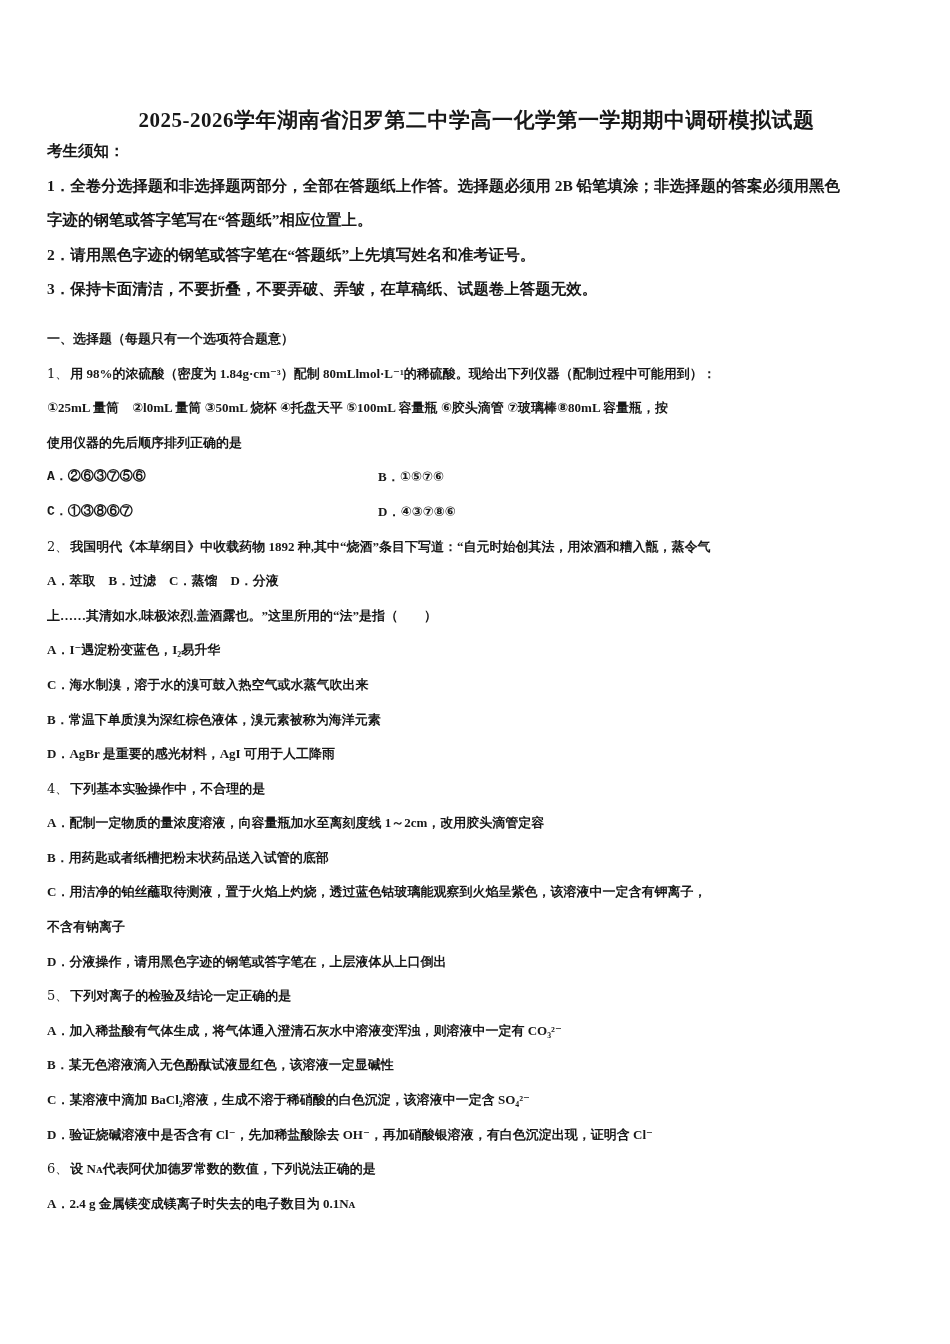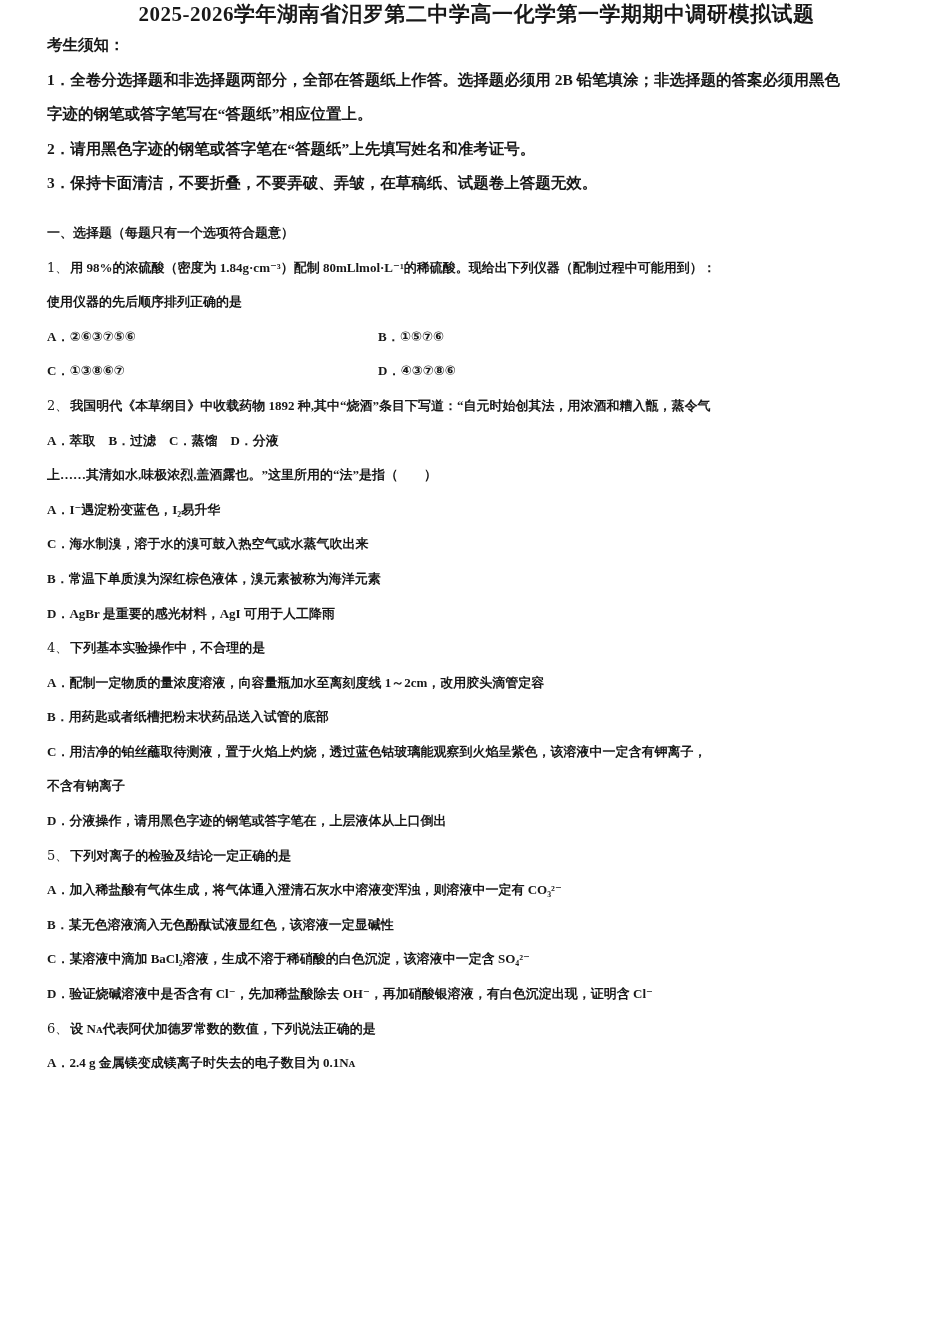--- a/index.html
+++ b/index.html
@@ -10,20 +10,21 @@
     color: #181818;
     overflow: hidden;
   }
   .sheet {
     box-sizing: border-box;
     width: 950px; height: 1344px;
     padding: 0 44px 0 47px;
   }
   .title {
     margin: 0;
+    padding-top: 106px;
     text-align: center;
     font-size: 21px;
     font-weight: 700;
     letter-spacing: 0.5px;
     line-height: 28px;
   }
   .notice {
     font-size: 15.5px;
     font-weight: 600;
     line-height: 27px;
@@ -34,21 +35,21 @@
     font-weight: 600;
   }
   .row { line-height: 34.6px; white-space: nowrap; }
   .section-heading { font-weight: 700; }
   .qnum {
     font-family: "DejaVu Serif", "Liberation Serif", serif;
     font-weight: 400;
     padding-right: 2px;
   }
   .optrow { display: flex; }
-  .optcell-left { width: 331px; }
+  .optcell-left { width: 331px; font-family: Liberation Mono, monospace; }
   .optcell-right { flex: 1; }
 </style>
 </head>
 <body>
 
 <div class="sheet">
 
   <h1 class="title">2025-2026学年湖南省汨罗第二中学高一化学第一学期期中调研模拟试题</h1>
 
   <div class="notice">
@@ -58,20 +59,21 @@
     <div class="row">2．请用黑色字迹的钢笔或答字笔在“答题纸”上先填写姓名和准考证号。</div>
     <div class="row">3．保持卡面清洁，不要折叠，不要弄破、弄皱，在草稿纸、试题卷上答题无效。</div>
   </div>
 
   <div class="mainbody">
 
     <div class="row section-heading">一、选择题（每题只有一个选项符合题意）</div>
 
     <div>
       <div class="row"><span class="qnum">1、</span><span>用 98%的浓硫酸（密度为 1.84g·cm⁻³）配制 80mLlmol·L⁻¹的稀硫酸。现给出下列仪器（配制过程中可能用到）：</span></div>
+      <div class="row">①25mL 量筒　②l0mL 量筒 ③50mL 烧杯 ④托盘天平 ⑤100mL 容量瓶 ⑥胶头滴管 ⑦玻璃棒⑧80mL 容量瓶，按</div>
       <div class="row">使用仪器的先后顺序排列正确的是</div>
       <div class="row optrow">
         <div class="optcell-left">A．②⑥③⑦⑤⑥</div>
         <div class="optcell-right">B．①⑤⑦⑥</div>
       </div>
       <div class="row optrow">
         <div class="optcell-left">C．①③⑧⑥⑦</div>
         <div class="optcell-right">D．④③⑦⑧⑥</div>
       </div>
     </div>

